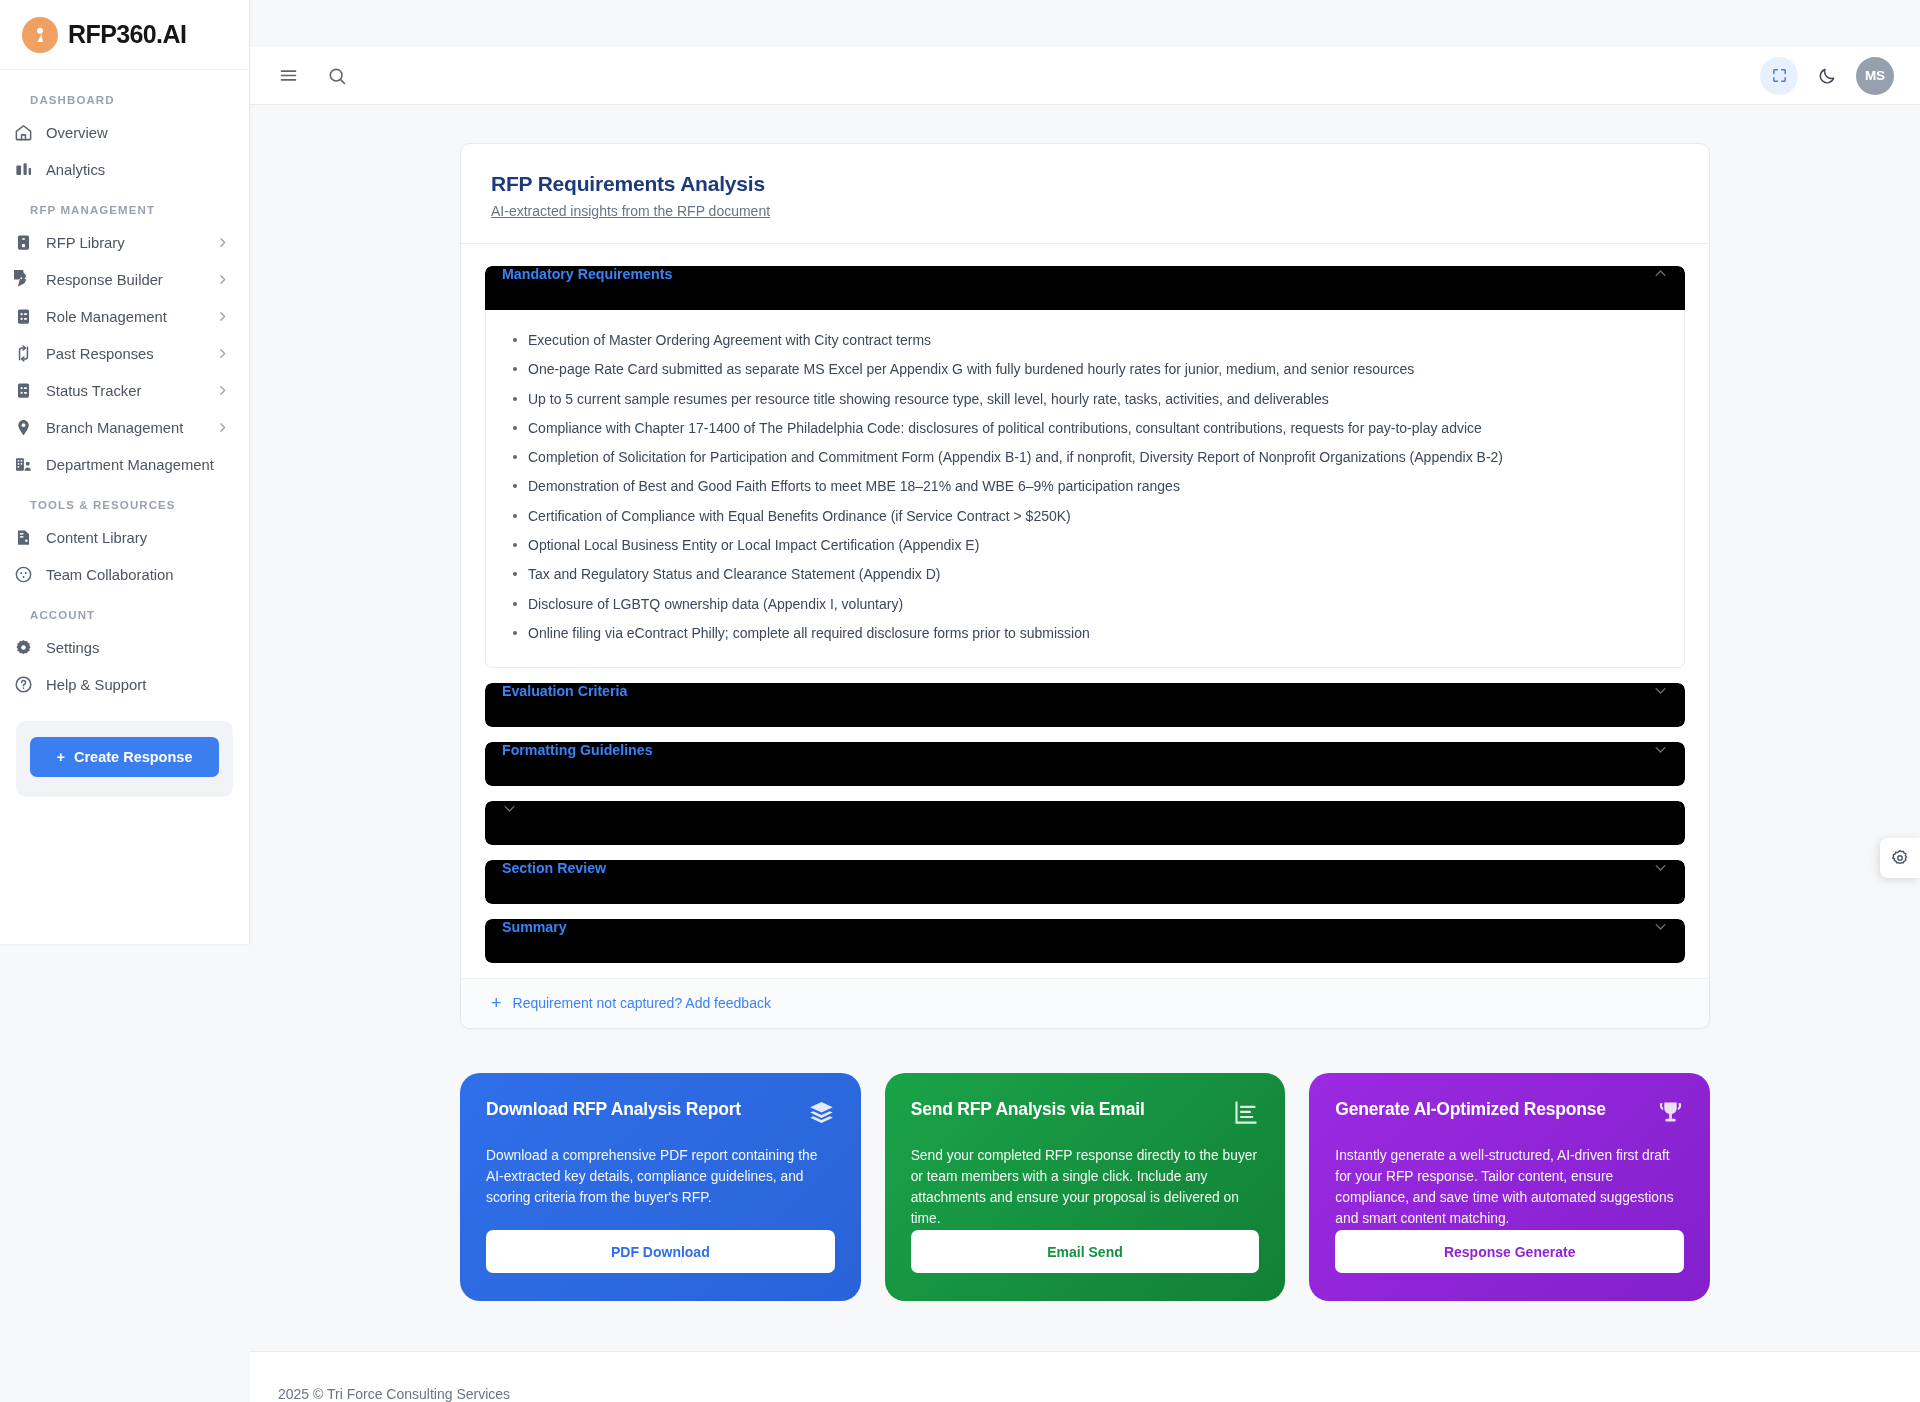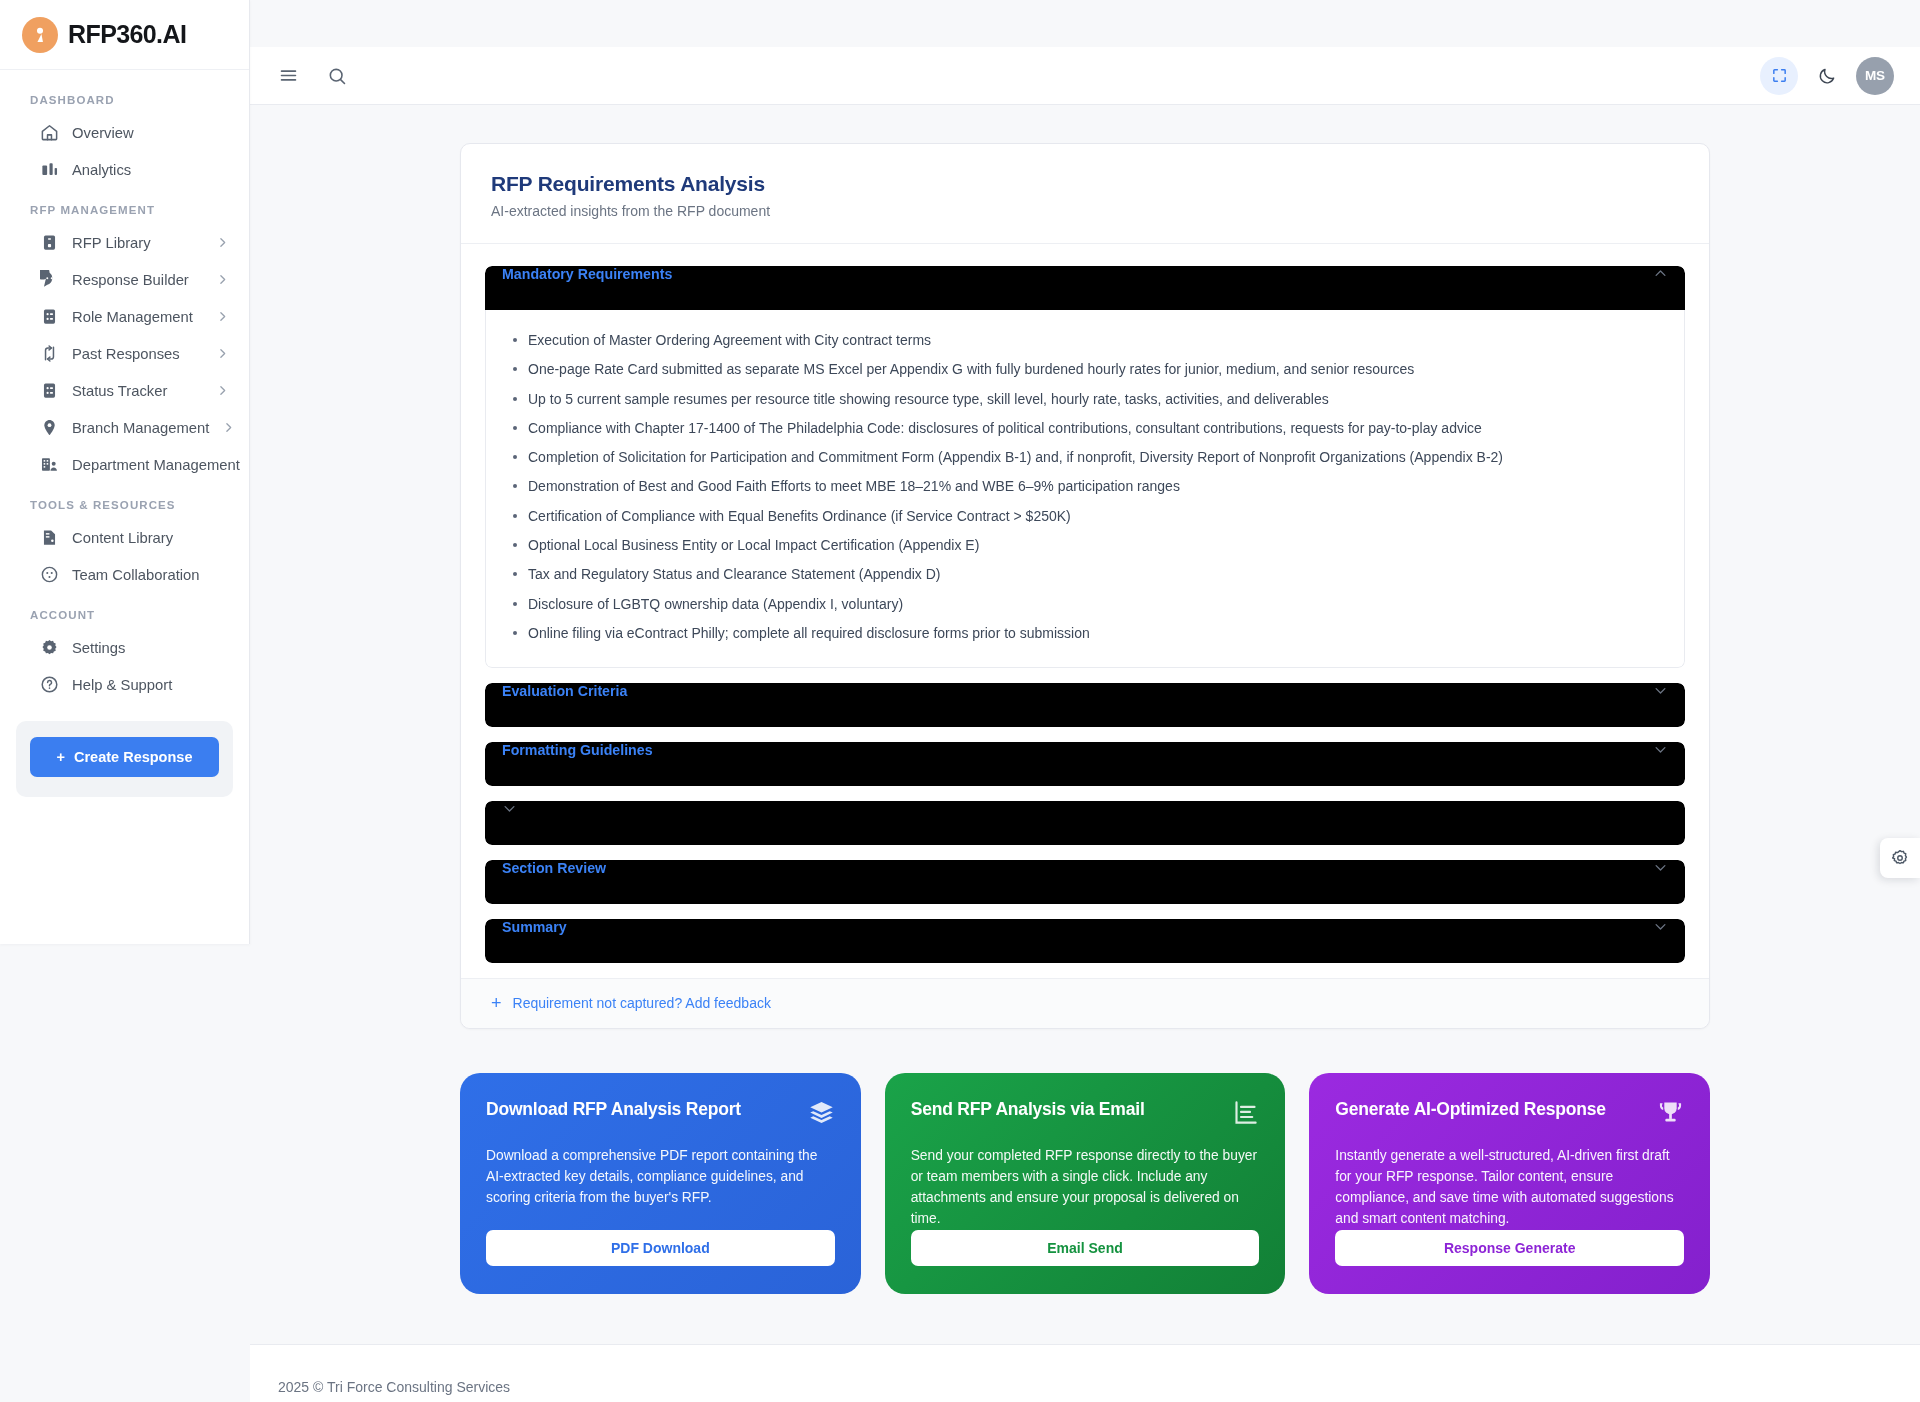--- a/index.html
+++ b/index.html
@@ -37,21 +37,21 @@
     color: #14161a;
   }
   .nav { padding: 8px 0 0 0; flex: 1; overflow: hidden; }
   .nav-section {
     font-size: 11.5px; letter-spacing: 1.1px; font-weight: 700;
     color: #9aa2b1; text-transform: uppercase;
     padding: 16px 0 8px 30px;
   }
   .nav-item {
     display: flex; align-items: center; gap: 13px;
-    padding: 0 20px 0 40px; height: 37px;
+    padding: 0 20px 0 14px; height: 37px;
     color: #4d5560; font-size: 14.8px;
     cursor: pointer; position: relative;
   }
   .nav-icon { width: 19px; height: 19px; flex: none; color: #5a6472; display: block; }
   .nav-label { flex: 1; white-space: nowrap; }
   .nav-chev { color: #98a1ae; display: flex; align-items: center; }
   .sidebar-cta {
     margin: 18px 16px 0 16px; background: #f1f3f6; border-radius: 10px;
     padding: 16px 14px 20px 14px;
   }
@@ -87,21 +87,21 @@
 
   .content { flex: 1; overflow: hidden; padding: 38px 0 4px 0; }
   .wrap { width: 1250px; margin: 0 auto; }
 
   .panel {
     background: #fff; border: 1px solid #e6e8ee; border-radius: 10px;
     box-shadow: 0 1px 2px rgba(16,24,40,.03);
   }
   .panel-head { padding: 28px 30px 24px 30px; border-bottom: 1px solid #edeff3; }
   .panel-title { font-size: 21px; font-weight: 700; color: #1f3a7a; letter-spacing: -0.2px; }
-  .panel-sub { margin-top: 7px; font-size: 14px; color: #6b7483; }
+  .panel-sub { margin-top: 7px; font-size: 14px; color: #6b7483; text-decoration: underline; }
   .panel-body { padding: 22px 24px 0 24px; }
 
   .acc { margin-bottom: 15px; border-radius: 7px; overflow: hidden; }
   .acc-head {
     background: #000000; height: 44px; display: flex; align-items: flex-start;
     padding: 0 17px; cursor: pointer; border-radius: 7px;
   }
   .acc.open .acc-head { border-radius: 7px 7px 0 0; }
   .acc-title { font-size: 14.2px; font-weight: 600; color: #3b82f6; flex: 1; }
   .acc-chev { color: #6b7483; display: flex; }
@@ -137,21 +137,21 @@
     color: #fff; min-height: 200px; display: flex; flex-direction: column;
   }
   .card.blue { background: linear-gradient(135deg, #2f6fe8 0%, #2a63d8 100%); }
   .card.green { background: linear-gradient(135deg, #1aa349 0%, #128036 100%); }
   .card.purple { background: linear-gradient(135deg, #9b2ae0 0%, #8420cd 100%); }
   .card-top { display: flex; align-items: flex-start; justify-content: space-between; gap: 12px; }
   .card-title { font-size: 17.5px; font-weight: 700; letter-spacing: -0.2px; }
   .card-icon { opacity: .86; flex: none; }
   .card-desc { margin-top: 16px; font-size: 13.8px; line-height: 1.52; opacity: .95; }
   .card-btn {
-    margin-top: auto; height: 36px; border: none; border-radius: 7px; background: #fff;
+    margin-top: auto; height: 43px; border: none; border-radius: 7px; background: #fff;
     font-size: 14px; font-weight: 700; cursor: pointer; font-family: inherit; width: 100%;
   }
   .card.blue .card-btn { color: #2f6fe8; }
   .card.green .card-btn { color: #14923f; }
   .card.purple .card-btn { color: #8d24d6; }
 
   .footer {
     height: 84px; border-top: 1px solid #e9ebf0; background: #fff;
     display: flex; align-items: center; padding-left: 28px;
     font-size: 14px; color: #6b7483; margin-top: 50px;

